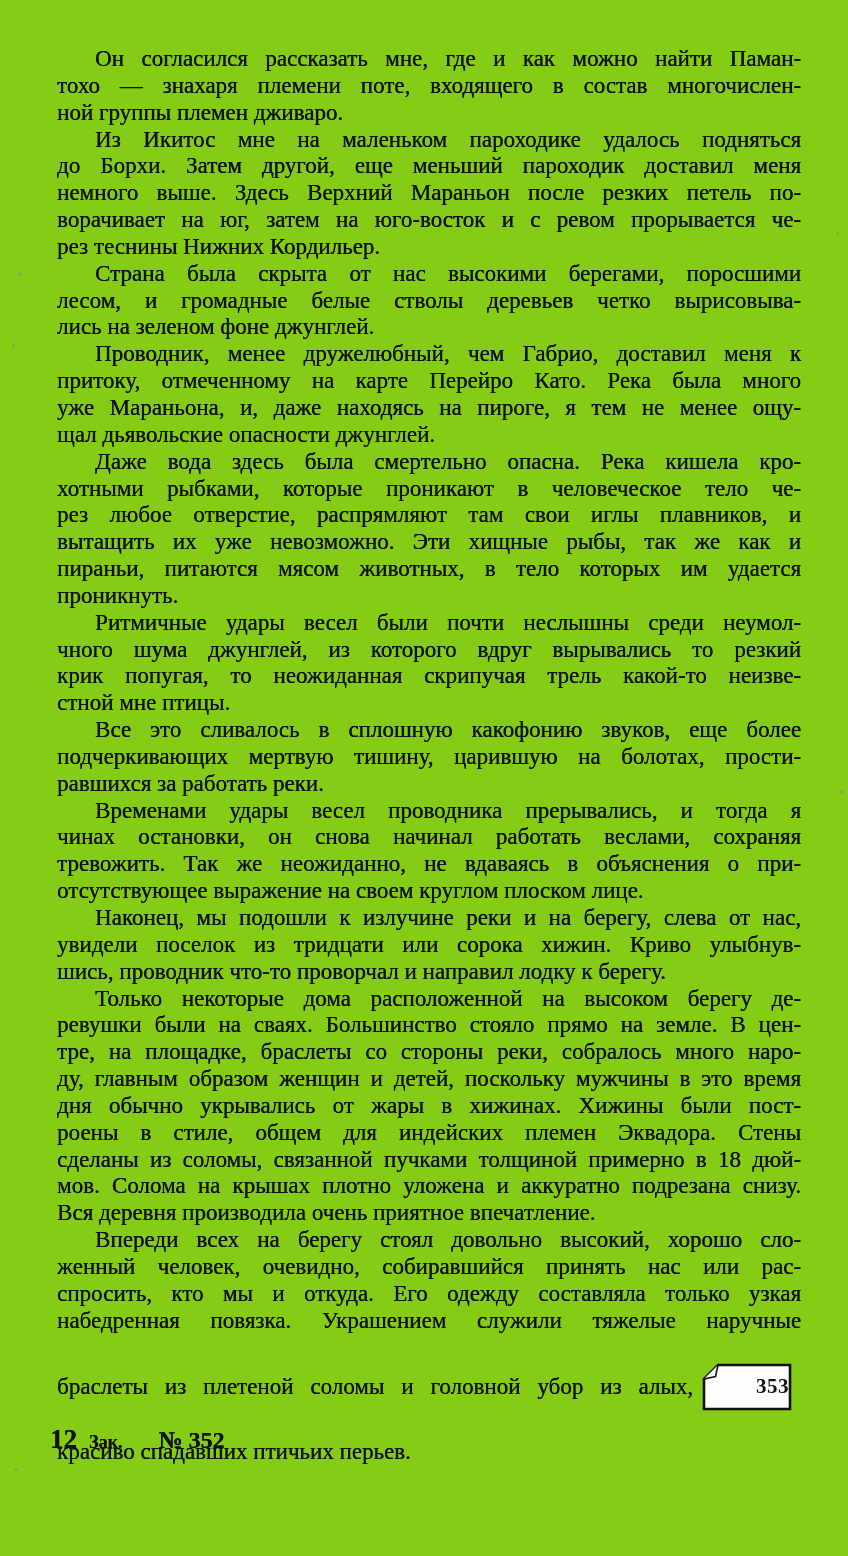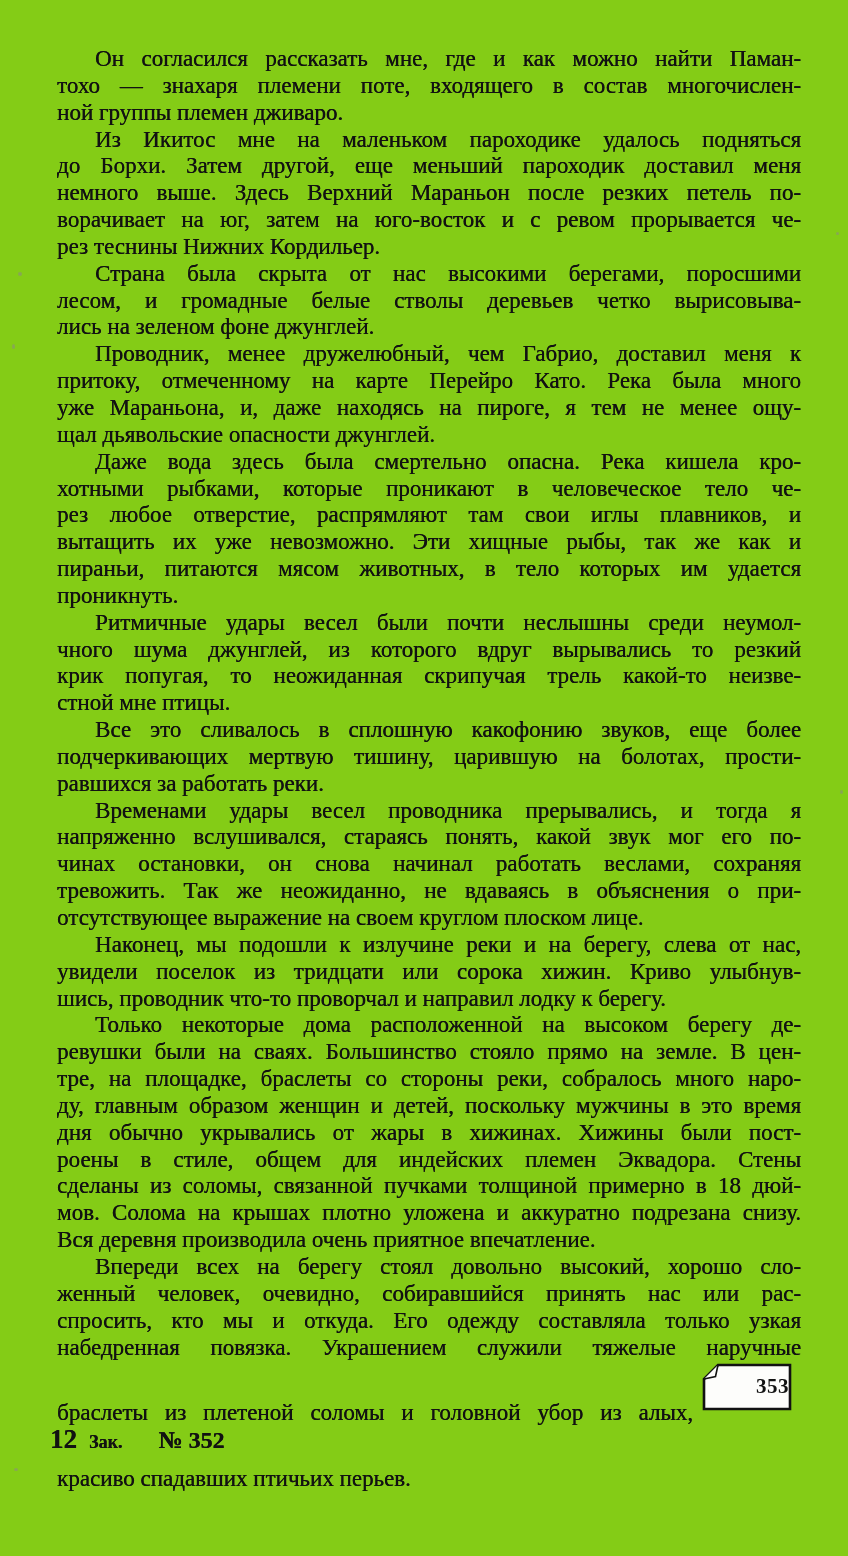--- a/index.html
+++ b/index.html
@@ -105,21 +105,20 @@
         <div class="line justify">крик попугая, то неожиданная скрипучая трель какой-то неизве-</div>
         <div class="line">стной мне птицы.</div>
       </div>
       <div class="paragraph">
         <div class="line indent justify">Все это сливалось в сплошную какофонию звуков, еще более</div>
         <div class="line justify">подчеркивающих мертвую тишину, царившую на болотах, прости-</div>
         <div class="line">равшихся за работать реки.</div>
       </div>
       <div class="paragraph">
         <div class="line indent justify">Временами удары весел проводника прерывались, и тогда я</div>
-        <div class="line justify">напряженно вслушивался, стараясь понять, какой звук мог его по-</div>
         <div class="line justify">чинах остановки, он снова начинал работать веслами, сохраняя</div>
         <div class="line justify">тревожить. Так же неожиданно, не вдаваясь в объяснения о при-</div>
         <div class="line">отсутствующее выражение на своем круглом плоском лице.</div>
       </div>
       <div class="paragraph">
         <div class="line indent justify">Наконец, мы подошли к излучине реки и на берегу, слева от нас,</div>
         <div class="line justify">увидели поселок из тридцати или сорока хижин. Криво улыбнув-</div>
         <div class="line">шись, проводник что-то проворчал и направил лодку к берегу.</div>
       </div>
       <div class="paragraph">

